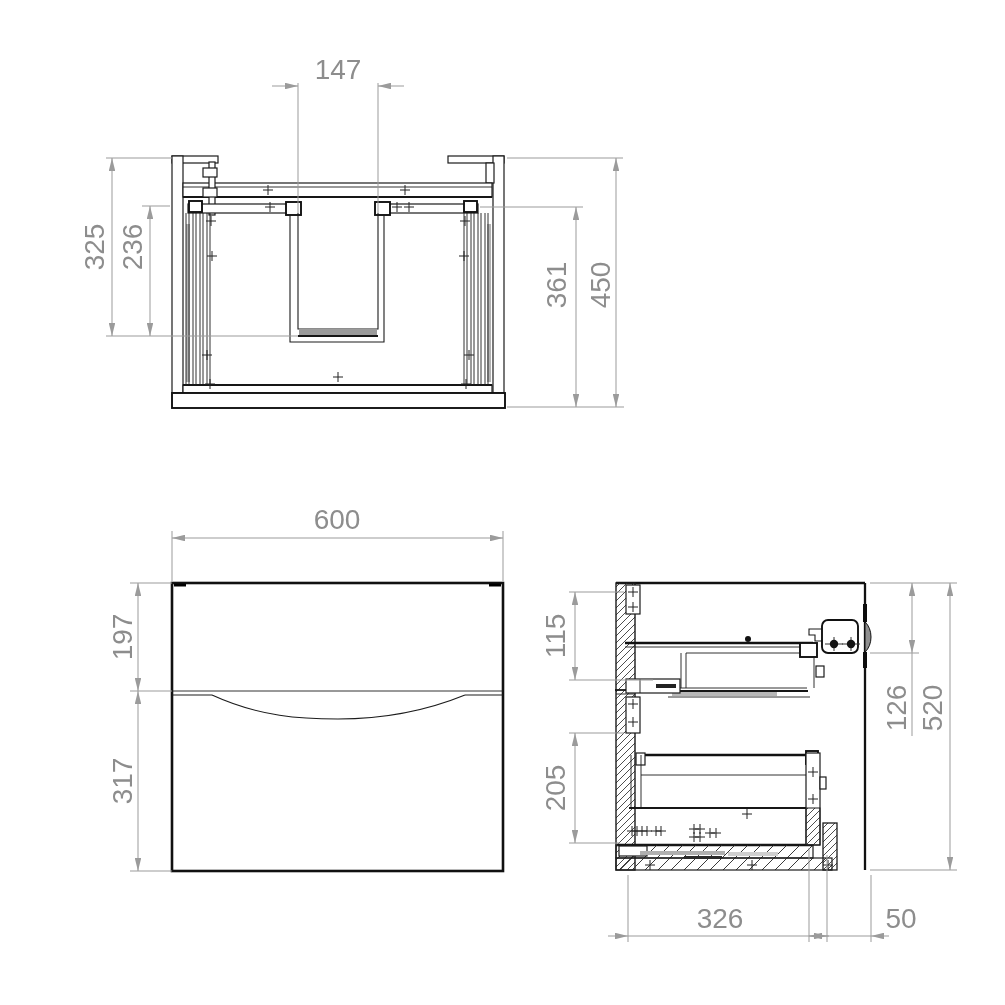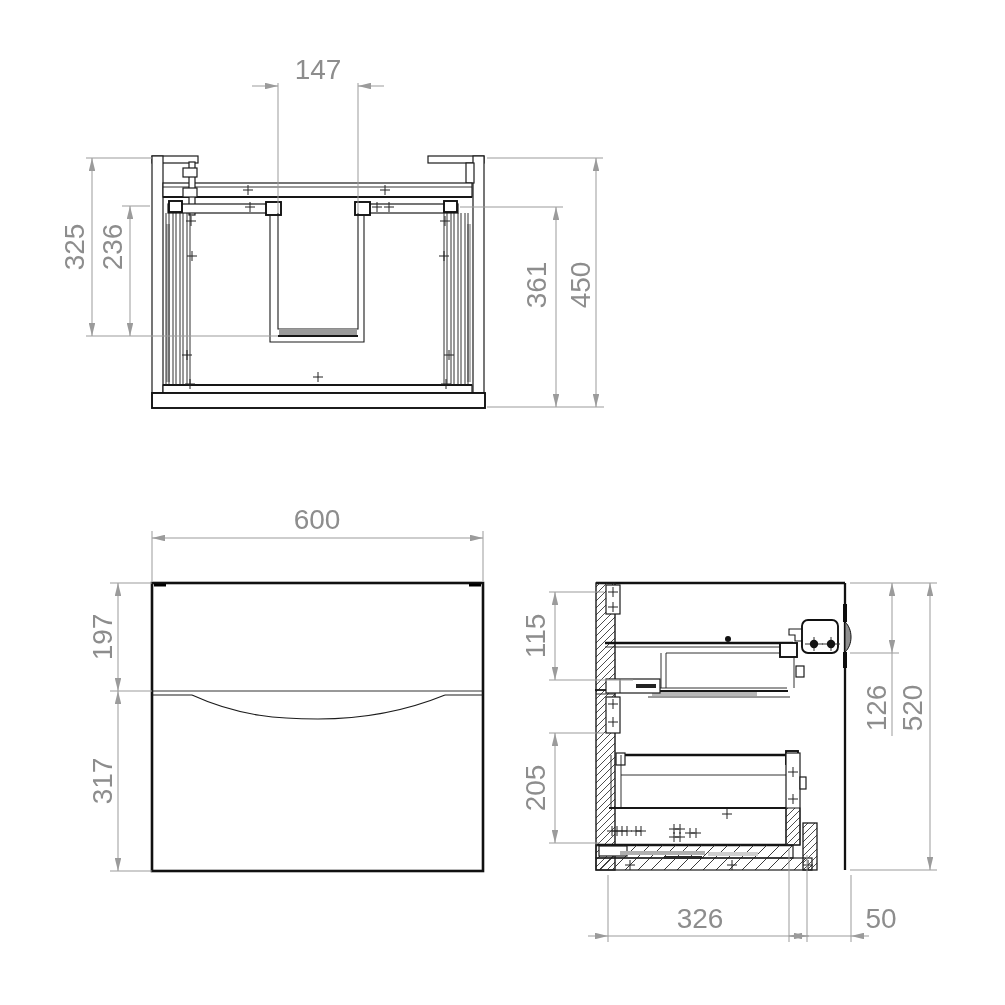--- a/index.html
+++ b/index.html
@@ -1,16 +1,16 @@
 <!DOCTYPE html>
 <html><head>
 <meta charset="utf-8">
 <style>
   html,body{margin:0;padding:0;background:#ffffff;}
-  .stage{width:973px;height:1005px;position:relative;background:#fdba74;overflow:hidden;}
+  .stage{width:973px;height:1005px;position:relative;background:#fdba74;overflow:hidden;margin-left:20px;}
   svg{display:block;}
   .ln  {stroke:#1c1c1c;stroke-width:1.1;fill:none;}
   .lnt {stroke:#1c1c1c;stroke-width:0.9;fill:none;}
   .lnm {stroke:#161616;stroke-width:1.8;fill:none;}
   .lnb {stroke:#111111;stroke-width:2.3;fill:none;}
   .wh  {fill:#ffffff;stroke:#1c1c1c;stroke-width:1.2;}
   .whb {fill:#ffffff;stroke:#111111;stroke-width:1.9;}
   .dim {stroke:#9b9b9b;stroke-width:1;fill:none;}
   .dimtxt{fill:#8d8d8d;font-family:"Liberation Sans","DejaVu Sans",sans-serif;font-size:28px;}
 </style>

